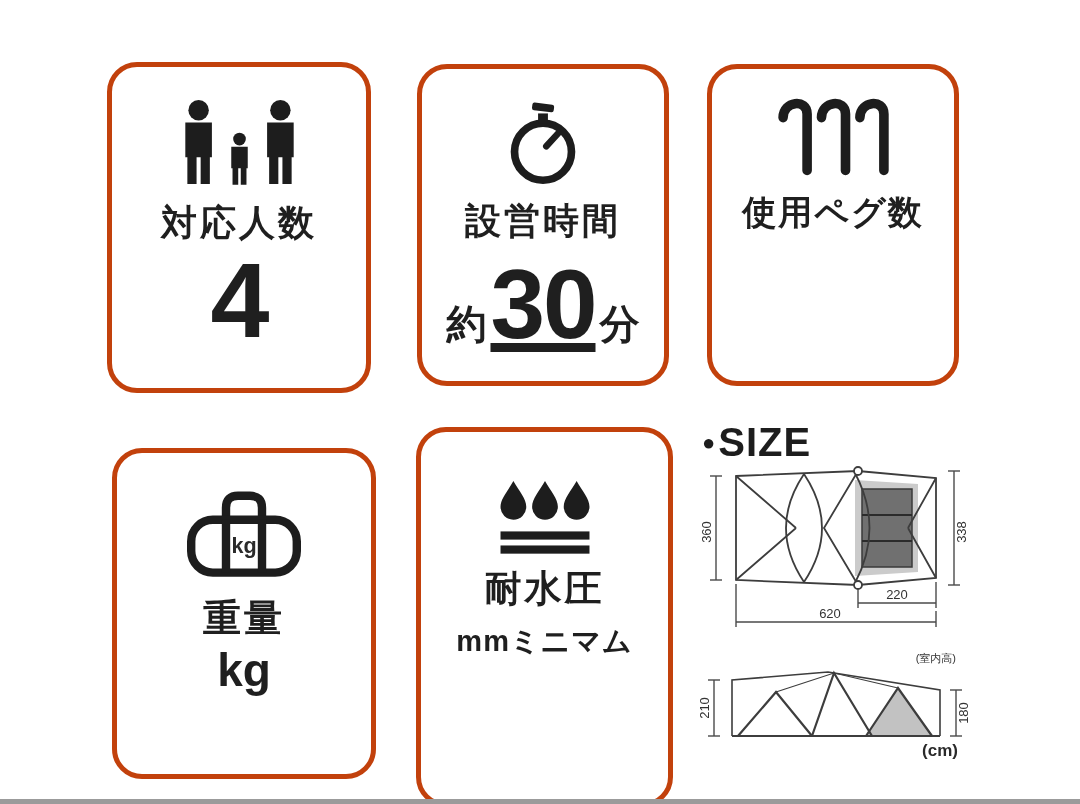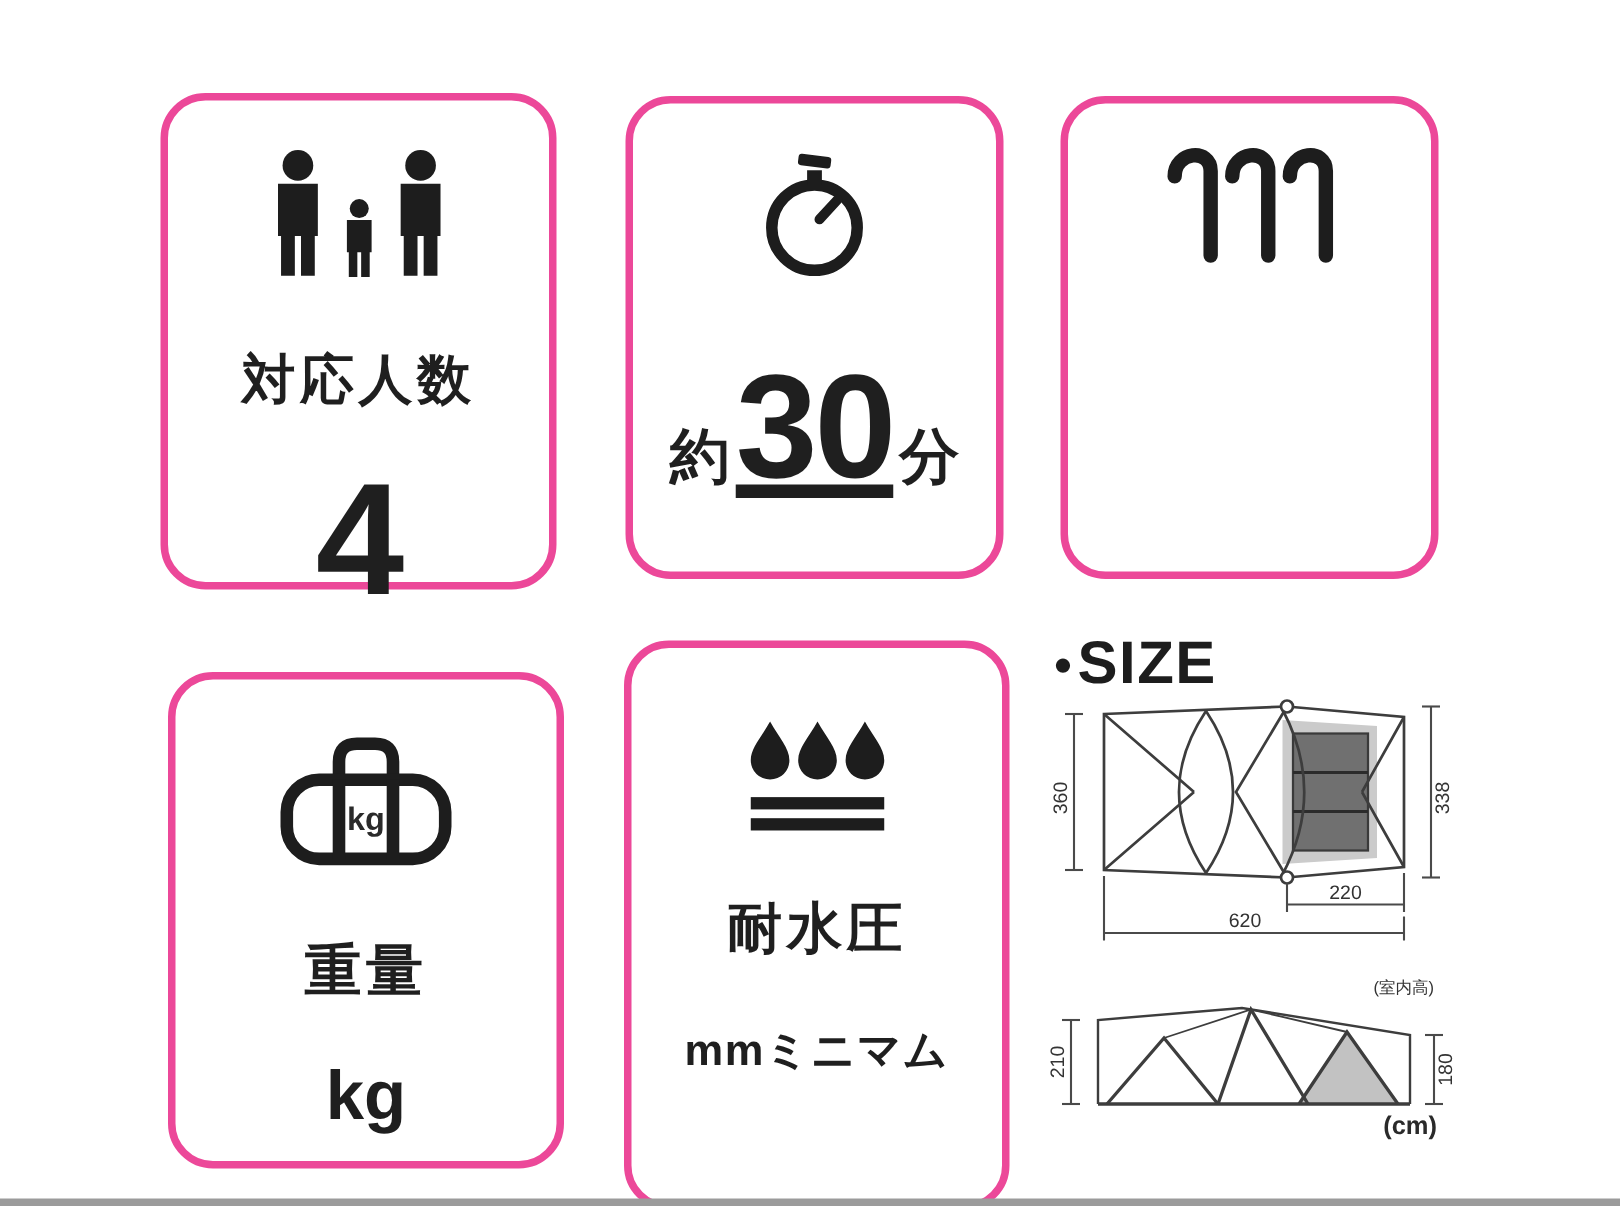--- a/index.html
+++ b/index.html
@@ -2,22 +2,22 @@
 <html><head>
 <meta charset="utf-8">
 <style>
   html,body{margin:0;padding:0;}
   body{
     width:1080px;height:804px;background:#ffffff;position:relative;overflow:hidden;
     font-family:"Liberation Sans","DejaVu Sans",sans-serif;color:#1f1f1f;
   }
   .spec-card{
     position:absolute;box-sizing:border-box;background:#fff;
-    border:5px solid #ec4899;border-radius:30px;
-    display:flex;flex-direction:column;align-items:center;gap:30px;
+    border:5px solid #c2410c;border-radius:30px;
+    display:flex;flex-direction:column;align-items:center;
   }
   .card-icon{display:flex;align-items:center;justify-content:center;}
   .card-label{font-weight:bold;letter-spacing:3px;line-height:1;white-space:nowrap;}
   .value-row{display:flex;align-items:baseline;font-weight:bold;line-height:1;}
   .value-col{display:flex;flex-direction:column;align-items:center;font-weight:bold;line-height:1;}
   .big-num{letter-spacing:-2px;}
   svg{display:block;}
   .size-heading{
     position:absolute;left:702px;top:420px;display:flex;align-items:center;
     font-weight:bold;color:#1d1d1d;
@@ -56,35 +56,37 @@
 
 <div class="spec-card" style="left:417px;top:64px;width:252px;height:322px;">
   <div class="card-icon" style="margin-top:28px;height:92px;">
     <svg width="92" height="92" viewBox="-40 -42 80 84" stroke="#1d1d1d" fill="none">
       <circle cx="0" cy="8" r="26" stroke-width="7"></circle>
       <line x1="0" y1="-18" x2="0" y2="-27" stroke-width="9"></line>
       <rect x="-10" y="-36" width="20" height="7" rx="2" fill="#1d1d1d" stroke="none" transform="rotate(7 0 -32)"></rect>
       <line x1="3" y1="3" x2="14" y2="-9" stroke-width="6" stroke-linecap="round"></line>
     </svg>
   </div>
+  <div class="card-label" style="font-size:36px;margin-top:14px;">設営時間</div>
   <div class="value-row" style="margin-top:16px;">
     <span style="font-size:40px;margin-right:4px;">約</span>
     <span class="big-num" style="font-size:98px;text-decoration:underline;">30</span>
     <span style="font-size:40px;margin-left:4px;">分</span>
   </div>
 </div>
 
 <div class="spec-card" style="left:707px;top:64px;width:252px;height:322px;">
   <div class="card-icon" style="margin-top:26px;height:86px;">
     <svg width="125" height="84" viewBox="0 0 100 70" stroke="#1d1d1d" fill="none" stroke-width="8" stroke-linecap="round">
       <path d="M8,18 C8,4 28,2 28,15 L28,62"></path>
       <path d="M40,18 C40,4 60,2 60,15 L60,62"></path>
       <path d="M72,18 C72,4 92,2 92,15 L92,62"></path>
     </svg>
   </div>
+  <div class="card-label" style="font-size:34px;margin-top:14px;letter-spacing:2px;">使用ペグ数</div>
 </div>
 
 <div class="spec-card" style="left:112px;top:448px;width:264px;height:331px;">
   <div class="card-icon" style="margin-top:32px;height:96px;">
     <svg width="132" height="96" viewBox="-50 -40 100 80" stroke="#1d1d1d" fill="none" stroke-width="7">
       <path d="M-15,-10 L-15,-21 Q-15,-31 -5,-31 L5,-31 Q15,-31 15,-21 L15,-10"></path>
       <rect x="-44" y="-11" width="88" height="44" rx="18"></rect>
       <line x1="-15" y1="-11" x2="-15" y2="33"></line>
       <line x1="15" y1="-11" x2="15" y2="33"></line>
       <text x="0" y="17" text-anchor="middle" font-size="18" font-weight="bold" fill="#2a2a2a" stroke="none" font-family="Liberation Sans, DejaVu Sans, sans-serif">kg</text>

